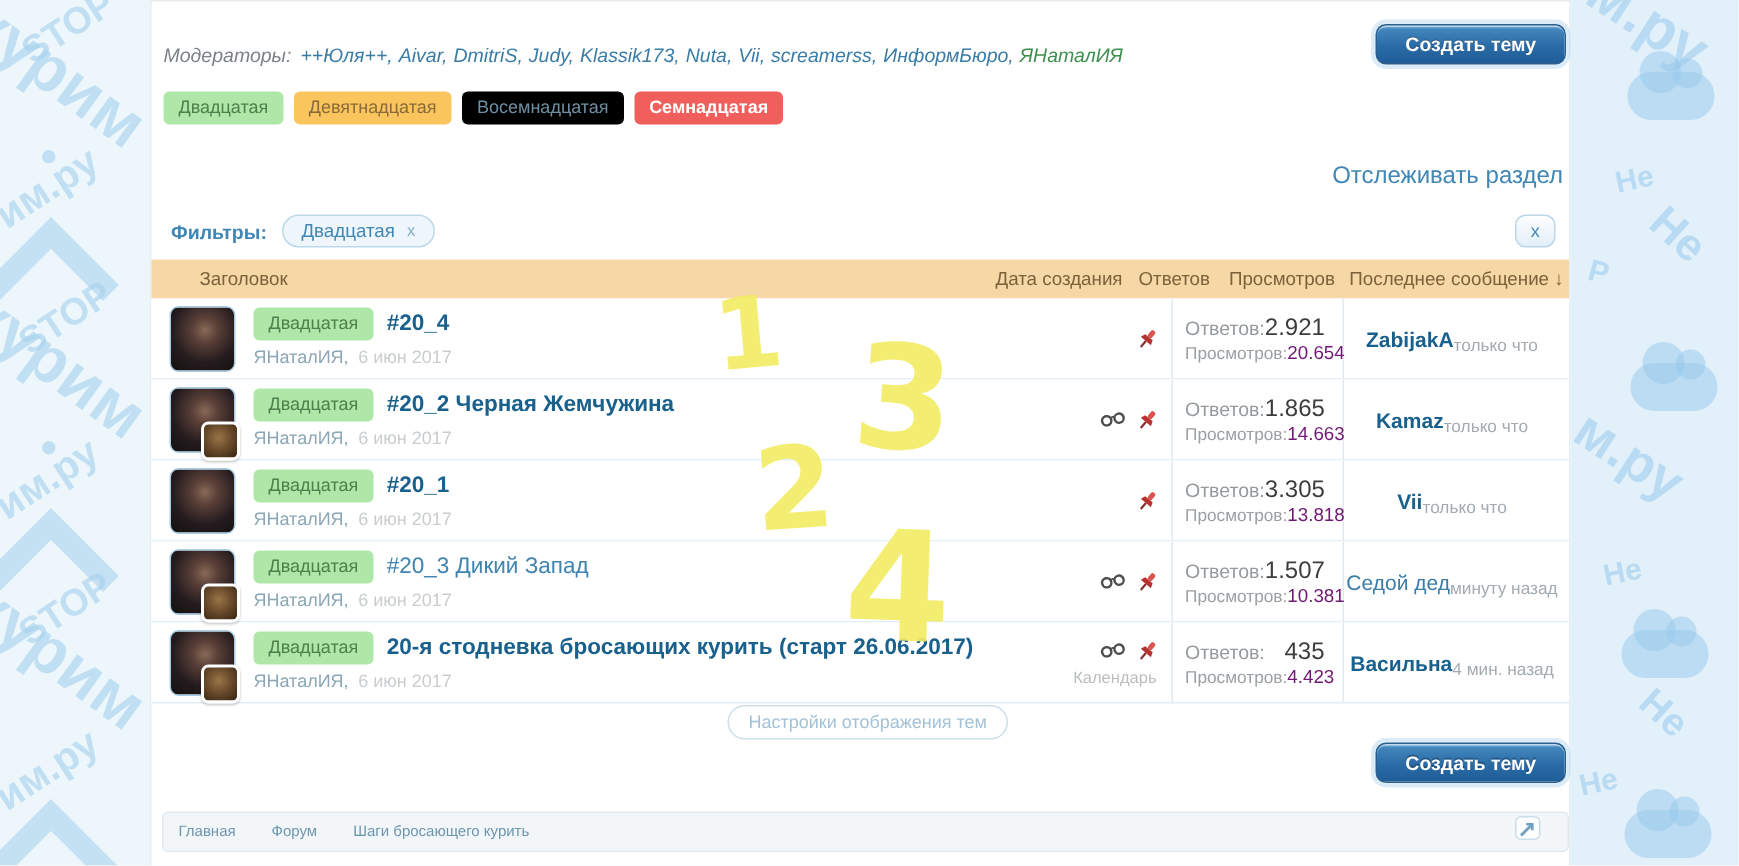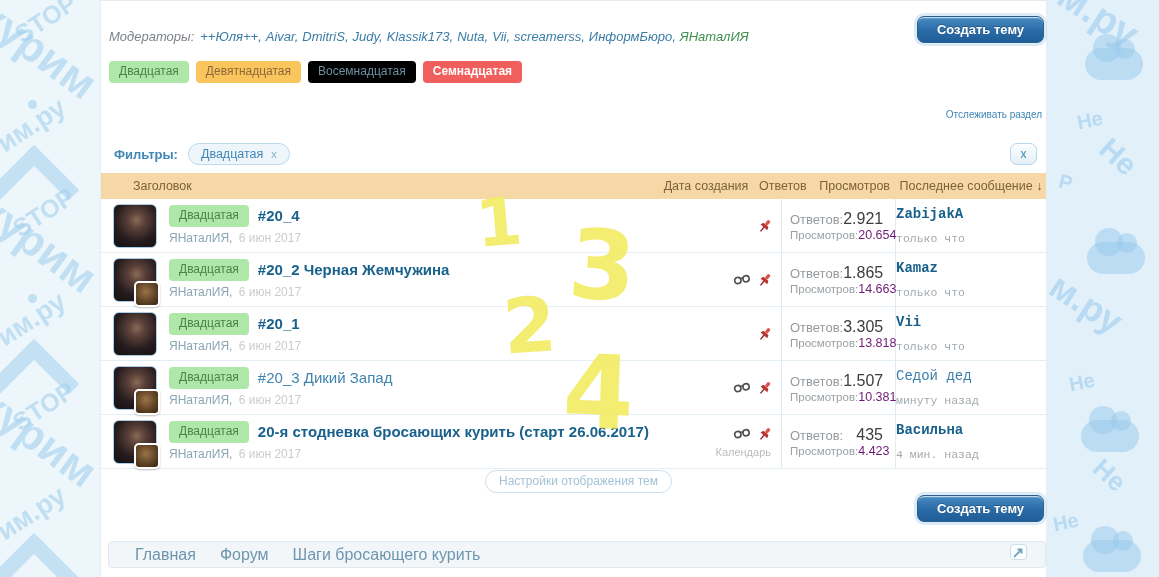--- a/index.html
+++ b/index.html
@@ -38,21 +38,21 @@
   
   .btn-create { position:absolute; right:2px; width:127px; height:27px; border:1px solid #2d5f8e; border-radius:7px;
       background:linear-gradient(180deg,#8cbce0 0%,#4286bd 10%,#2a6ba6 55%,#1f5d97 100%);
       color:#fff; font-weight:bold; font-size:13px; text-align:center; line-height:25px;
       box-shadow:0 0 0 3px rgba(165,205,235,.4), inset 0 1px 0 rgba(255,255,255,.5);
       text-shadow:0 -1px 0 rgba(0,0,0,.25); cursor:pointer; }
   #btn-create-top { top:15px; }
   #btn-create-bottom { top:494px; }
 
   
-  #follow { position:absolute; top:108px; right:4px; font-size:10px; color:#4187b5; cursor:pointer; }
+  #follow { position:absolute; top:108px; right:4px; font-size:16px; color:#4187b5; cursor:pointer; }
 
   
   #filters { position:absolute; top:142px; left:13px; display:flex; align-items:center; font-size:13px; }
   #filters .flabel { color:#4187b5; font-weight:bold; margin-right:10px; }
   .filter-pill { display:inline-flex; align-items:center; gap:8px; background:#eef6fb; border:1px solid #bcd9ec; border-radius:11px;
       padding:3px 12px; font-size:12.5px; color:#4187b5; cursor:pointer; }
   .filter-pill .fx { color:#86aec9; font-size:11px; }
   #filters-close { position:absolute; top:142px; right:9px; width:27px; height:22px; border:1px solid #b9d6ea; border-radius:7px;
       background:linear-gradient(#fdfefe,#e2eff8); color:#4187b5; font-size:12px; text-align:center; line-height:20px; cursor:pointer; }
 
@@ -82,33 +82,33 @@
   .col-icons { width:98px; flex:none; display:flex; flex-direction:column; align-items:flex-end; justify-content:center; padding-right:8px; }
   .icon-line { display:flex; gap:6px; align-items:center; }
   .cal { font-size:11px; color:#b9bdbf; margin-top:4px; margin-right:2px; }
   .col-stats { width:115px; flex:none; border-left:1px solid #e3eaef; border-right:1px solid #e3eaef;
       display:flex; flex-direction:column; justify-content:center; padding:0 12px 0 8px; }
   .stat-line { display:flex; justify-content:space-between; align-items:baseline; }
   .stat-line .lbl { color:#949a9e; font-size:13px; }
   .stat-line .val { color:#3d3d3d; font-size:16px; }
   .stat-line.small .lbl { font-size:11.5px; color:#9aa0a4; }
   .stat-line.small .val { font-size:12.5px; color:#701a75; }
-  .col-last { width:150px; flex:none; display:flex; flex-direction:column; justify-content:center; align-items:flex-start; padding-right:6px;font-family:Liberation Mono, monospace; }
+  .col-last { width:150px; flex:none; display:flex; justify-content:center; align-items:center; padding-right:6px; }
   .last-user { font-size:14px; font-weight:bold; color:#19618c; cursor:pointer; }
   .last-user.plain { font-weight:normal; color:#3a7ea9; }
   .last-time { font-size:11.5px; color:#a3abb0; margin-top:10px; }
 
   
   #display-settings { position:absolute; top:469px; left:384px; width:187px; height:23px; background:#fff;
       border:1px solid #ccdfeb; border-radius:12px; text-align:center; line-height:21px;
       font-size:12px; color:#a4c2d6; cursor:pointer; }
 
   
   #breadcrumb { position:absolute; top:540px; left:7px; right:0; height:27px; background:#f2f6f9;
-      border:1px solid #e0e9f0; border-radius:4px; display:flex; align-items:center; gap:24px; padding-left:26px; font-size:16px; }
+      border:1px solid #e0e9f0; border-radius:4px; display:flex; align-items:center; gap:24px; padding-left:10px; font-size:10px; }
   #breadcrumb .bc { color:#6e96ae; cursor:pointer; }
   #goto-icon { position:absolute; top:543px; right:19px; width:17px; height:16px; border:1px solid #cadded; border-radius:4px;
       background:#fdfeff; cursor:pointer; display:flex; align-items:center; justify-content:center; }
 
   
   .ydigit { position:absolute; z-index:5; font-family:"DejaVu Sans", sans-serif; font-weight:bold;
       color:#f3ec66; opacity:.92; line-height:1; pointer-events:none; }
   #d1 { left:476px; top:190px; font-size:66px; transform:rotate(-5deg); }
   #d3 { left:569px; top:218px; font-size:96px; transform:rotate(4deg); }
   #d2 { left:503px; top:288px; font-size:76px; transform:rotate(-4deg); }

